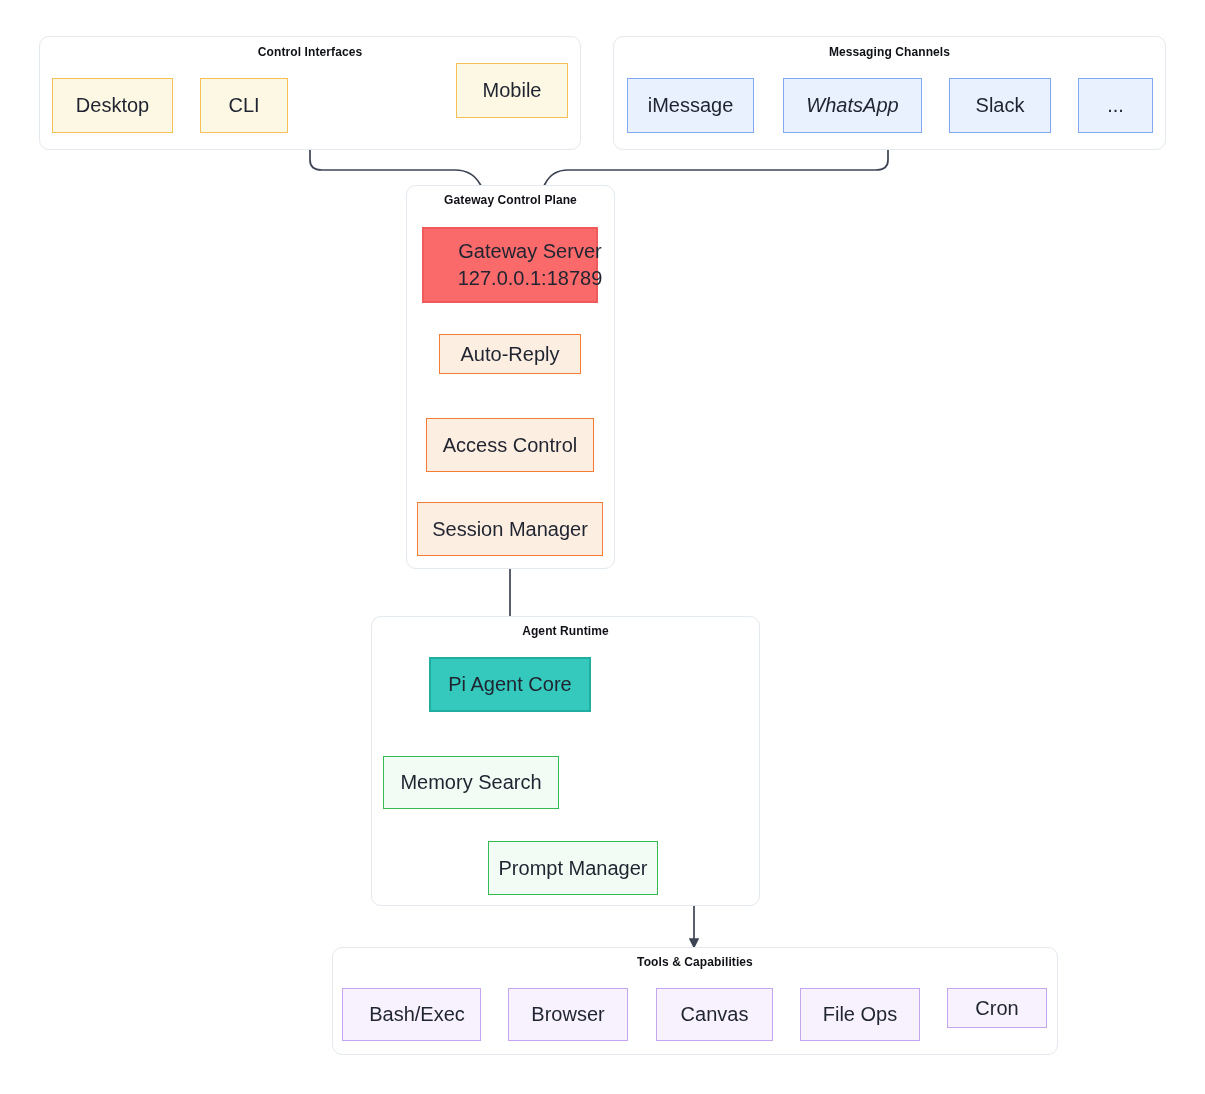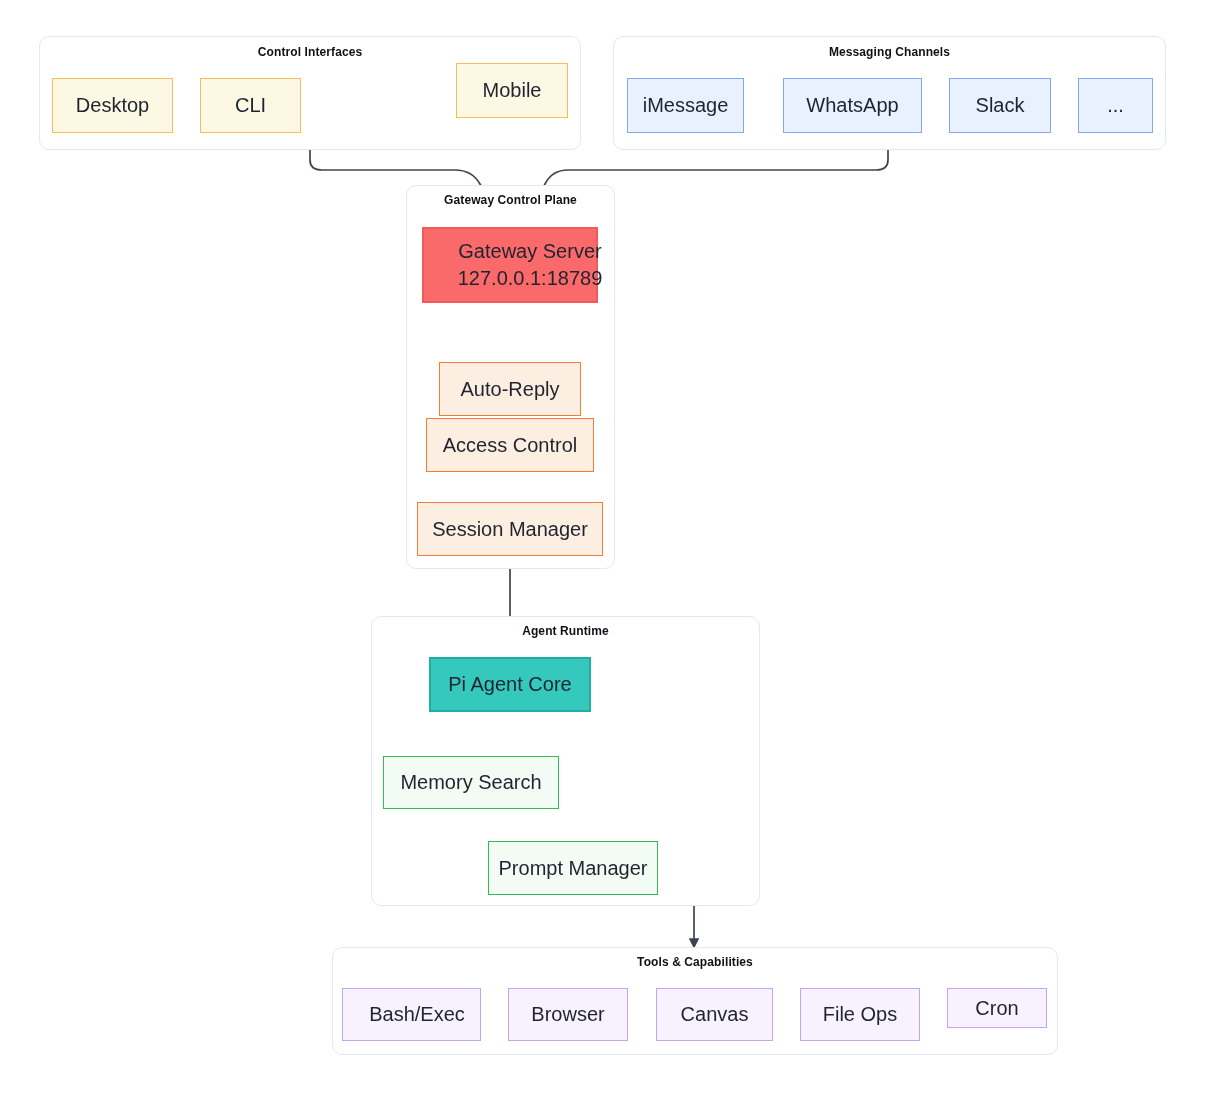--- a/index.html
+++ b/index.html
@@ -105,37 +105,37 @@
 
     <path class="edge" marker-end="url(#ah)" d="M 640,808 L 640,818 Q 640,830 628,832 L 630,833 Q 618,835 618,847 L 618,840"></path>
 
     <path class="edge" marker-end="url(#ah)" d="M 694,808 L 694,947"></path>
   </svg>
 
   <div class="group" style="left:39px; top:36px; width:542px; height:114px;">
     <div class="group-title" style="top:8px;">Control Interfaces</div>
   </div>
   <div class="node n-yellow" style="left:52px; top:78px; width:121px; height:55px;">Desktop</div>
-  <div class="node n-yellow" style="left:200px; top:78px; width:101px; height:55px;">CLI</div>
+  <div class="node n-yellow" style="left:200px; top:78px; width:88px; height:55px;">CLI</div>
   <div class="node n-yellow" style="left:456px; top:63px; width:112px; height:55px;">Mobile</div>
 
   <div class="group" style="left:613px; top:36px; width:553px; height:114px;">
     <div class="group-title" style="top:8px;">Messaging Channels</div>
   </div>
-  <div class="node n-blue" style="left:627px; top:78px; width:117px; height:55px;">iMessage</div>
-  <div class="node n-blue" style="left:783px; top:78px; width:139px; height:55px;">WhatsApp</div>
+  <div class="node n-blue" style="left:627px; top:78px; width:127px; height:55px;">iMessage</div>
+  <div class="node n-blue" style="left:783px; top:78px; width:139px; height:55px;font-style:italic;">WhatsApp</div>
   <div class="node n-blue" style="left:949px; top:78px; width:102px; height:55px;">Slack</div>
   <div class="node n-blue" style="left:1078px; top:78px; width:75px; height:55px;">...</div>
 
   <div class="group" style="left:406px; top:185px; width:209px; height:384px;">
     <div class="group-title" style="top:7px;">Gateway Control Plane</div>
   </div>
   <div class="node n-red" style="left:422px; top:227px; width:176px; height:76px;padding-left:40px;">Gateway Server
 127.0.0.1:18789</div>
-  <div class="node n-orange" style="left:439px; top:334px; width:142px; height:54px;margin-top:28px;">Auto-Reply</div>
+  <div class="node n-orange" style="left:439px; top:334px; width:142px; height:40px;">Auto-Reply</div>
   <div class="node n-orange" style="left:417px; top:502px; width:186px; height:54px;">Session Manager</div>
   <div class="node n-orange" style="left:426px; top:418px; width:168px; height:54px;">Access Control</div>
 
   <div class="group" style="left:371px; top:616px; width:389px; height:290px;">
     <div class="group-title" style="top:7px;">Agent Runtime</div>
   </div>
   <div class="node n-teal" style="left:429px; top:657px; width:162px; height:55px;">Pi Agent Core</div>
   <div class="node n-green" style="left:383px; top:756px; width:176px; height:53px;">Memory Search</div>
   <div class="node n-green" style="left:488px; top:841px; width:170px; height:54px;">Prompt Manager</div>
 

